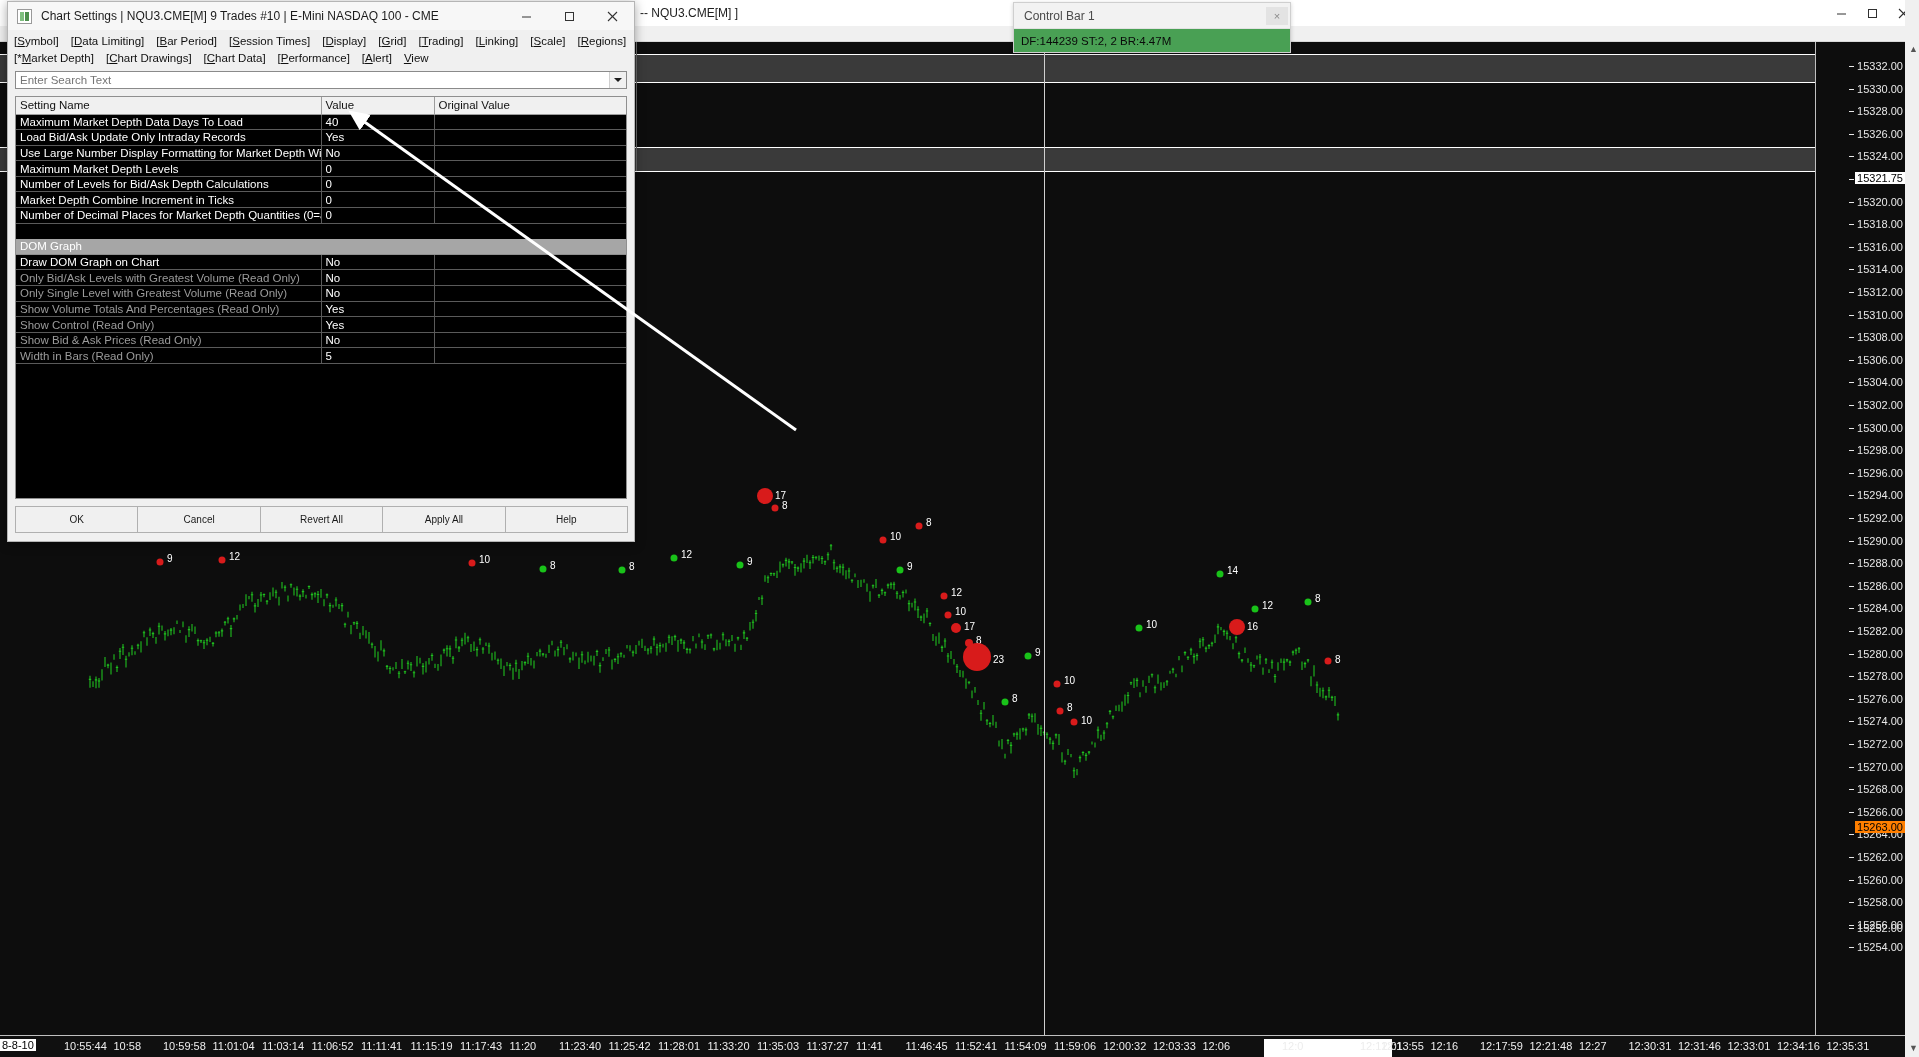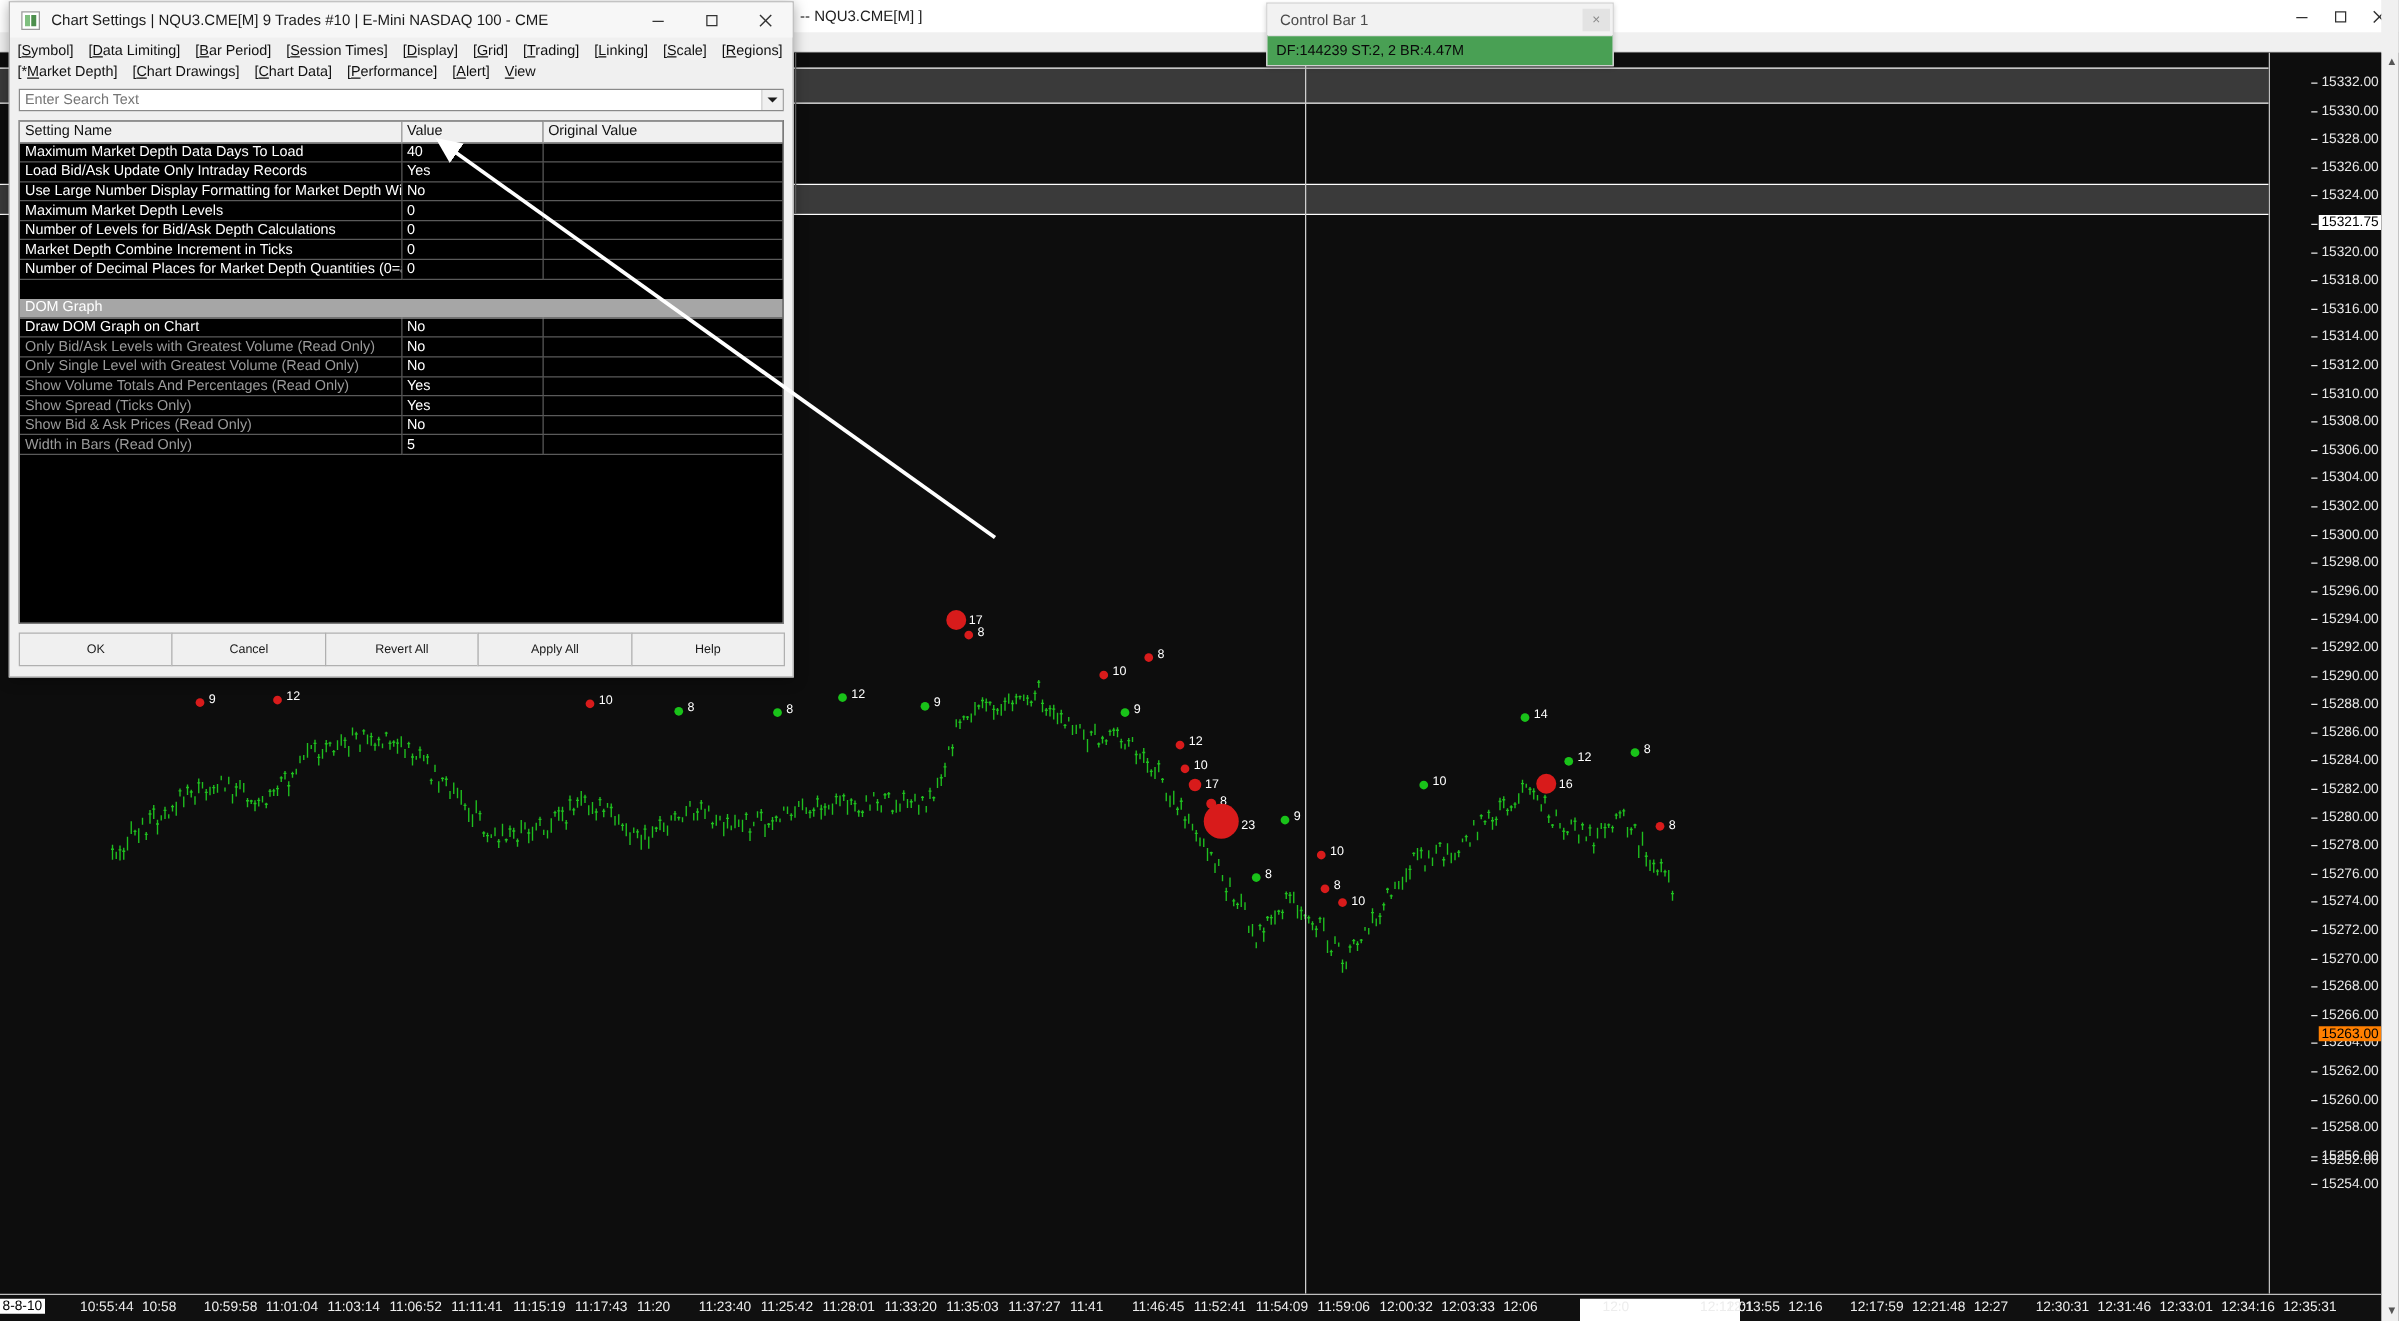--- a/index.html
+++ b/index.html
@@ -557,21 +557,21 @@
               <td class="name">Only Single Level with Greatest Volume (Read Only)</td>
               <td class="val-no">No</td>
               <td></td>
             </tr>
             <tr class="row-readonly">
               <td class="name">Show Volume Totals And Percentages (Read Only)</td>
               <td class="val-yes">Yes</td>
               <td></td>
             </tr>
             <tr class="row-readonly">
-              <td class="name">Show Spread (Ticks Only)</td>
+              <td class="name">Show Control (Read Only)</td>
               <td class="val-yes">Yes</td>
               <td></td>
             </tr>
             <tr class="row-readonly">
               <td class="name">Show Bid &amp; Ask Prices (Read Only)</td>
               <td class="val-no">No</td>
               <td></td>
             </tr>
             <tr class="row-readonly">
               <td class="name">Width in Bars (Read Only)</td>

